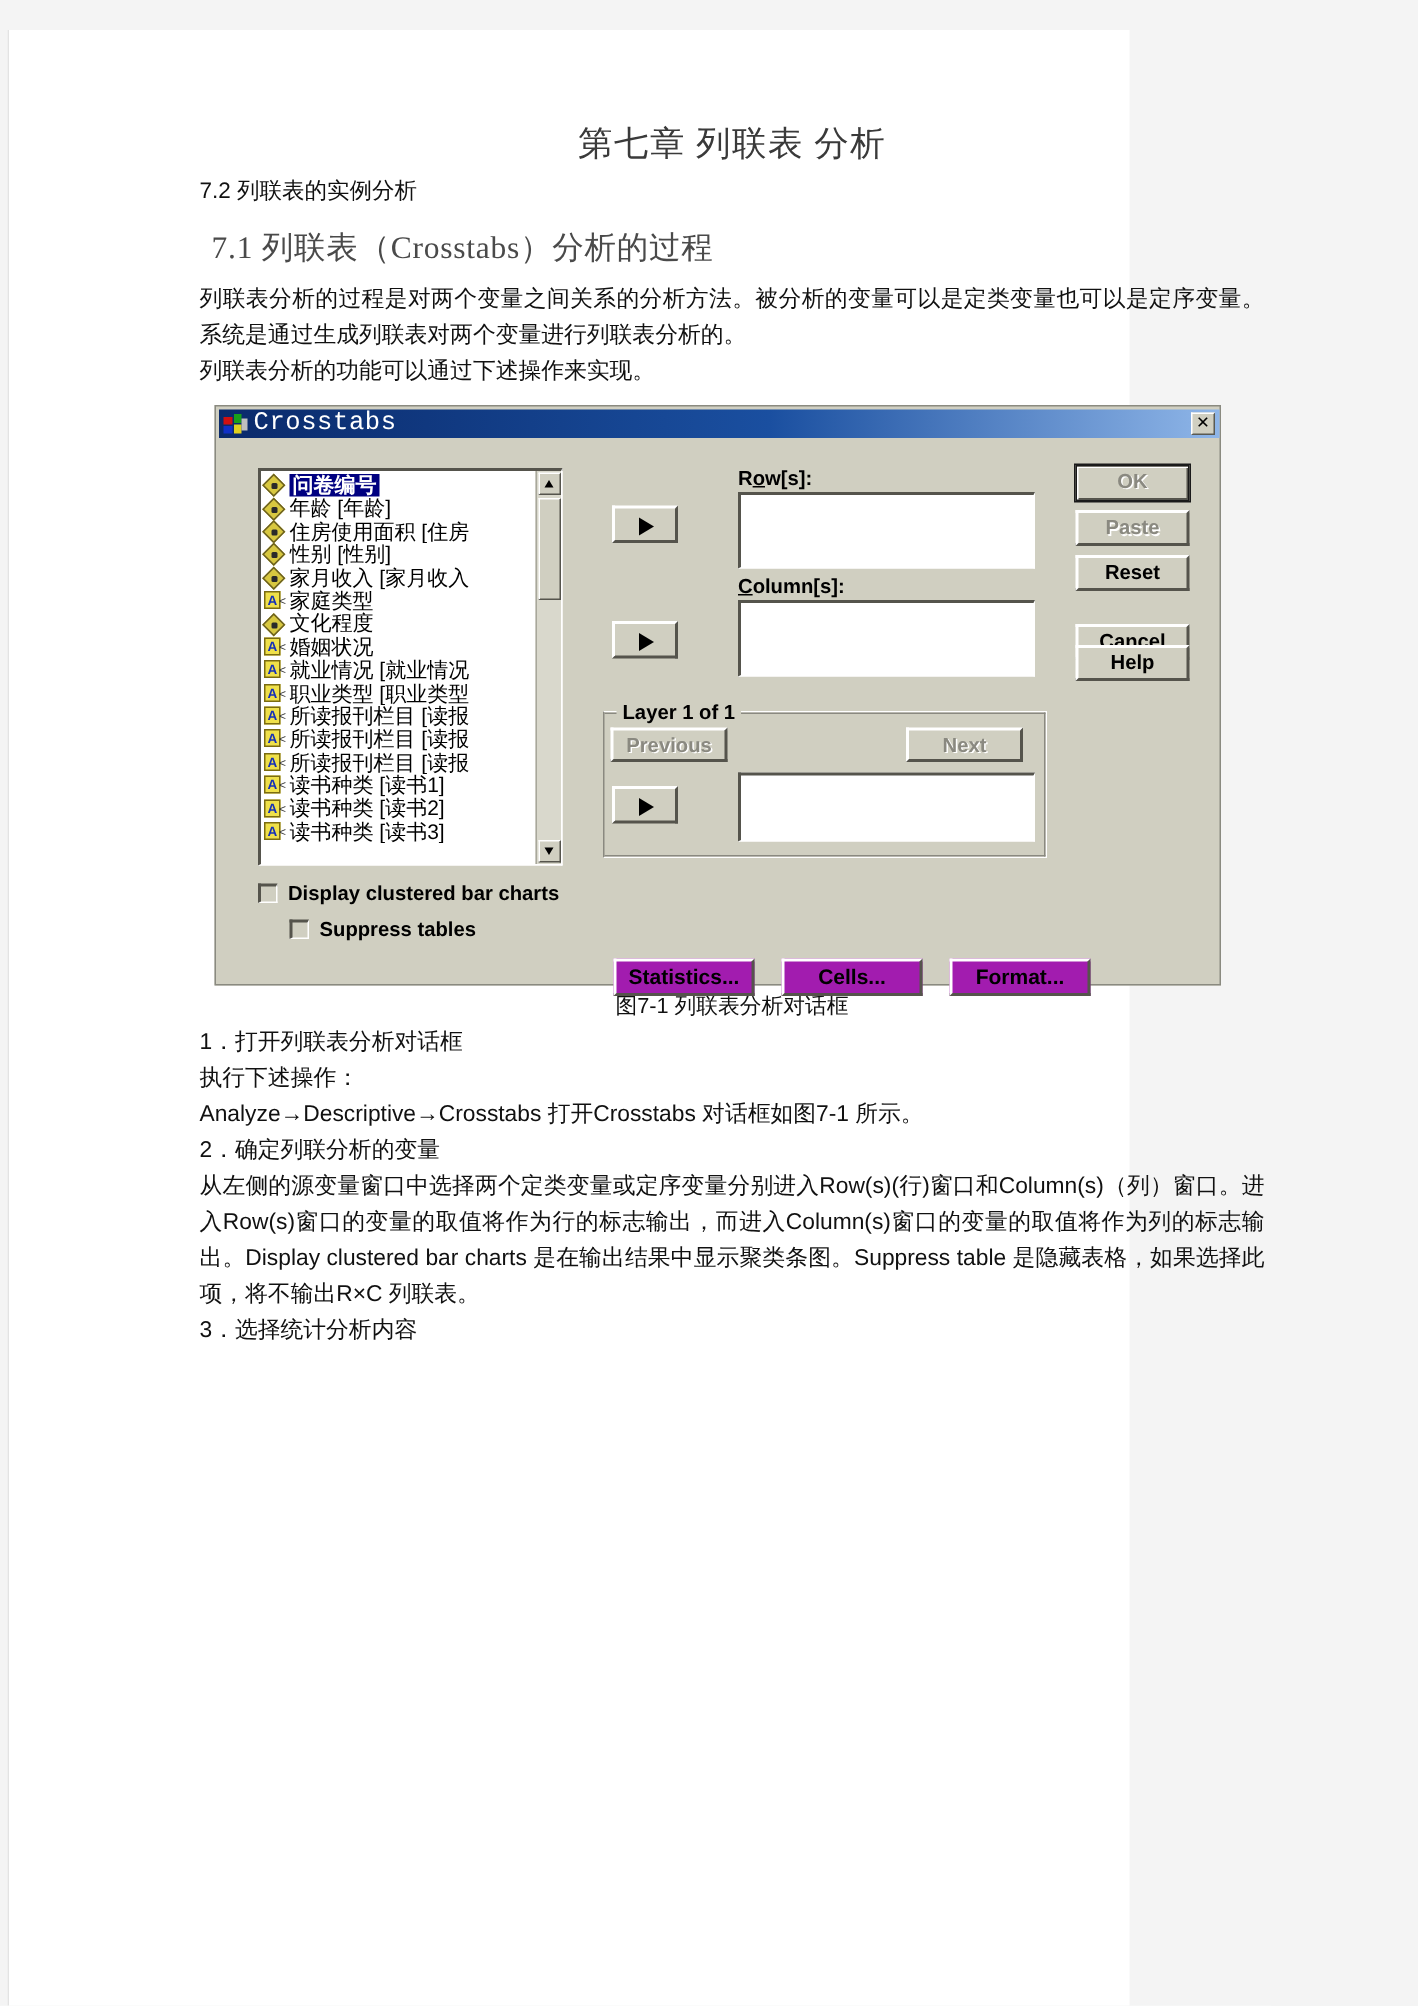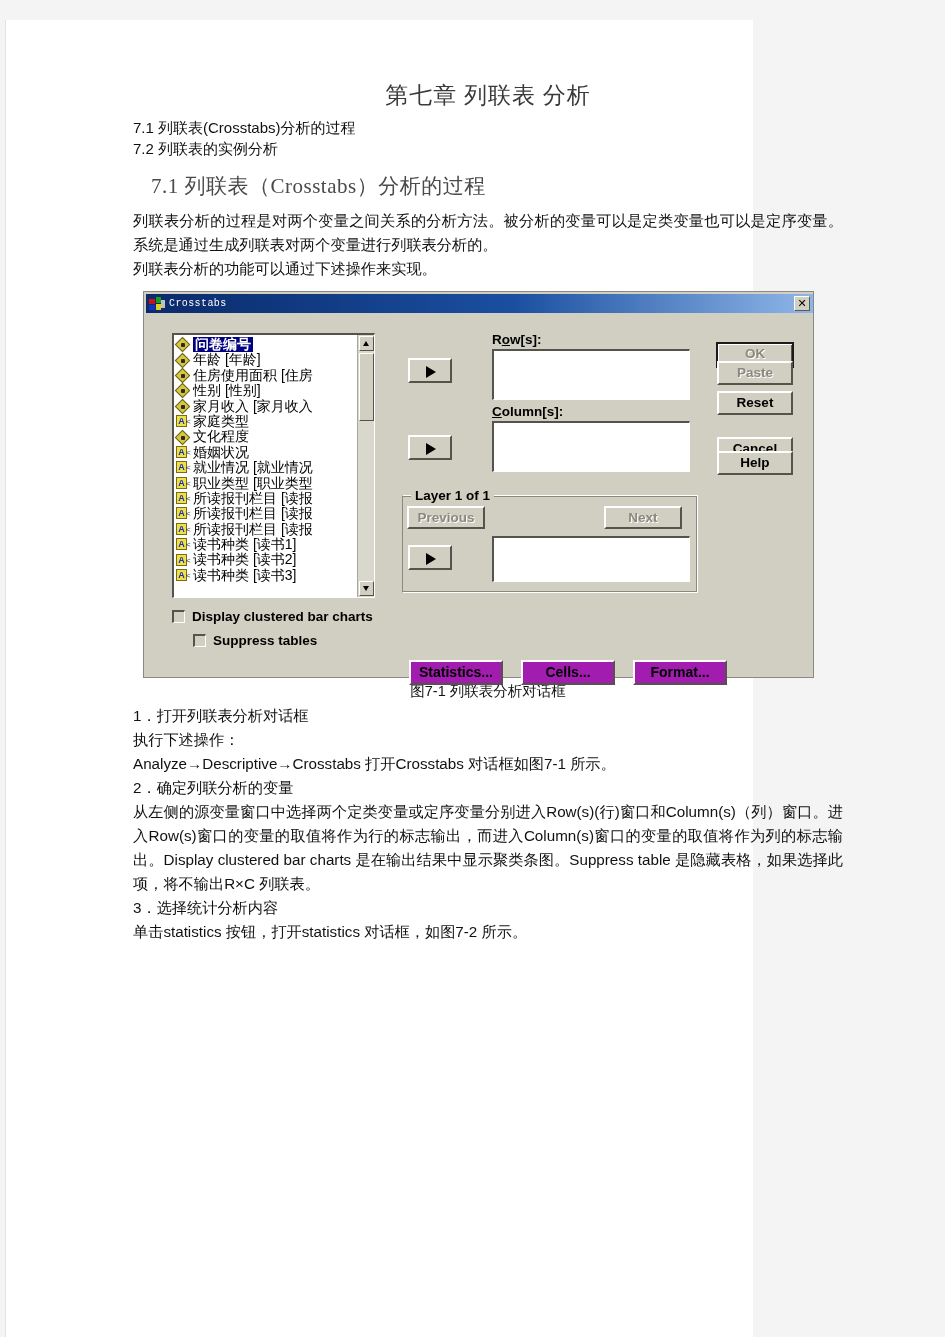--- a/index.html
+++ b/index.html
@@ -45,21 +45,21 @@
     font-family: "Liberation Sans", "DejaVu Sans", sans-serif;
     font-size: 15px;
     color: #111;
     line-height: 21px;
     white-space: nowrap;
   }
   .h2 {
     font-family: "Liberation Serif", "DejaVu Serif", serif;
     font-size: 21px;
     color: #4a4a4a;
-    margin: 13px 0 9px 18px;
+    margin: 13px 0 9px 8px;
     font-weight: normal;
     letter-spacing: 0.5px;
   }
   .para {
     font-family: "Liberation Sans", "DejaVu Sans", sans-serif;
     font-size: 15.2px;
     line-height: 24px;
     color: #111;
     text-align: justify;
     margin: 0;
@@ -113,21 +113,21 @@
     display: block;
   }
   .ti1 { left:0; top:2px; width:6px; height:5px; background:#d01010; }
   .ti2 { left:7px; top:0px; width:5px; height:6px; background:#19a019; }
   .ti3 { left:0px; top:8px; width:6px; height:5px; background:#1030c8; }
   .ti4 { left:7px; top:7px; width:5px; height:6px; background:#e0d020; }
   .ti5 { left:12px; top:3px; width:4px; height:8px; background:#c0c0c0; }
   .title-text {
     color: #ffffff;
     font-family: "Liberation Mono", "DejaVu Sans Mono", monospace;
-    font-size: 10px;
+    font-size: 17px;
     letter-spacing: 0.4px;
     line-height: 19px;
   }
   .title-spacer { flex: 1 1 auto; }
   .close-btn {
     width: 16px; height: 15px;
     margin-right: 3px;
     background: #d0cfc1;
     border-top: 1px solid #ffffff;
     border-left: 1px solid #ffffff;
@@ -317,21 +317,21 @@
     color: #000;
     line-height: 20px;
     text-align: center;
   }
   .cmdbtn.disabled { color: #8a8980; text-shadow: 1px 1px 0 #ffffff; }
   .cmdbtn.defaulted {
     border: 1px solid #1a1a1a;
     outline: 1px solid #1a1a1a;
     box-shadow: inset 1px 1px 0 #ffffff, inset -1px -1px 0 #55544c;
   }
-  .cb1 { top: 18px; margin-top: 12px; }
+  .cb1 { top: 18px; }
   .cb2 { top: 48px; }
   .cb3 { top: 78px; }
   .cb4 { top: 108px; margin-top: 16px; }
   .cb5 { top: 138px; }
 
   
   .groupbox {
     position: absolute;
     left: 258px; top: 182px;
     width: 296px; height: 98px;
@@ -428,21 +428,20 @@
   .bb3 { left: 489px; }
 </style>
 </head>
 <body>
 
 <div class="page">
   <div class="content">
 
     <div class="doc-title">第七章    列联表 分析</div>
 
-    <div class="toc-line">7.1 列联表(Crosstabs)分析的过程</div>
     <div class="toc-line">7.2 列联表的实例分析</div>
 
     <div class="h2">7.1 列联表（Crosstabs）分析的过程</div>
 
     <p class="para">列联表分析的过程是对两个变量之间关系的分析方法。被分析的变量可以是定类变量也可以是定序变量。系统是通过生成列联表对两个变量进行列联表分析的。</p>
     <p class="para">列联表分析的功能可以通过下述操作来实现。</p>
 
     <div class="dialog">
 
       <div class="titlebar">
@@ -587,16 +586,15 @@
     </div>
 
     <div class="fig-caption">图7-1 列联表分析对话框</div>
 
     <div class="step">1．打开列联表分析对话框</div>
     <div class="step">执行下述操作：</div>
     <div class="step mono">Analyze→Descriptive→Crosstabs 打开Crosstabs 对话框如图7-1 所示。</div>
     <div class="step">2．确定列联分析的变量</div>
     <p class="para">从左侧的源变量窗口中选择两个定类变量或定序变量分别进入Row(s)(行)窗口和Column(s)（列）窗口。进入Row(s)窗口的变量的取值将作为行的标志输出，而进入Column(s)窗口的变量的取值将作为列的标志输出。Display clustered bar charts 是在输出结果中显示聚类条图。Suppress table 是隐藏表格，如果选择此项，将不输出R×C 列联表。</p>
     <div class="step">3．选择统计分析内容</div>
-    <p class="para">单击statistics 按钮，打开statistics 对话框，如图7-2 所示。</p>
 
   </div>
 </div>
 
 </body></html>

